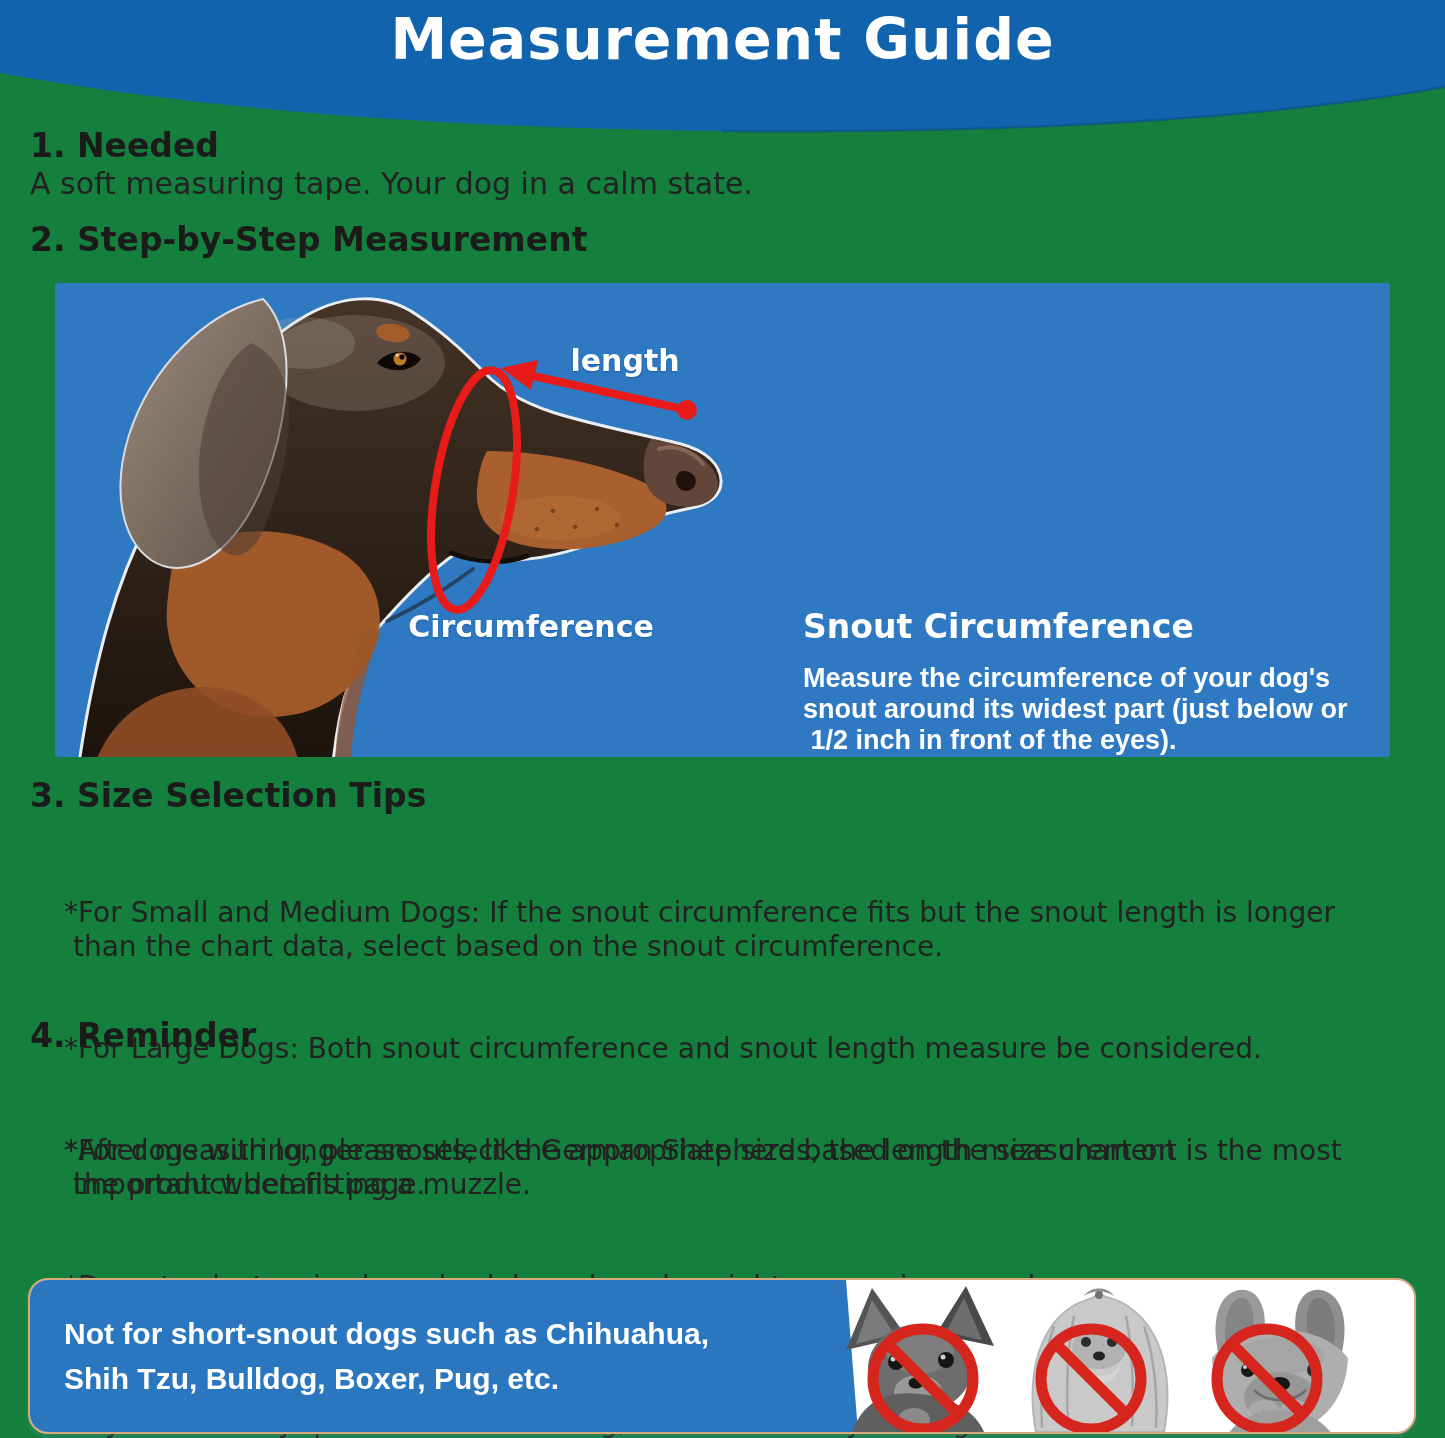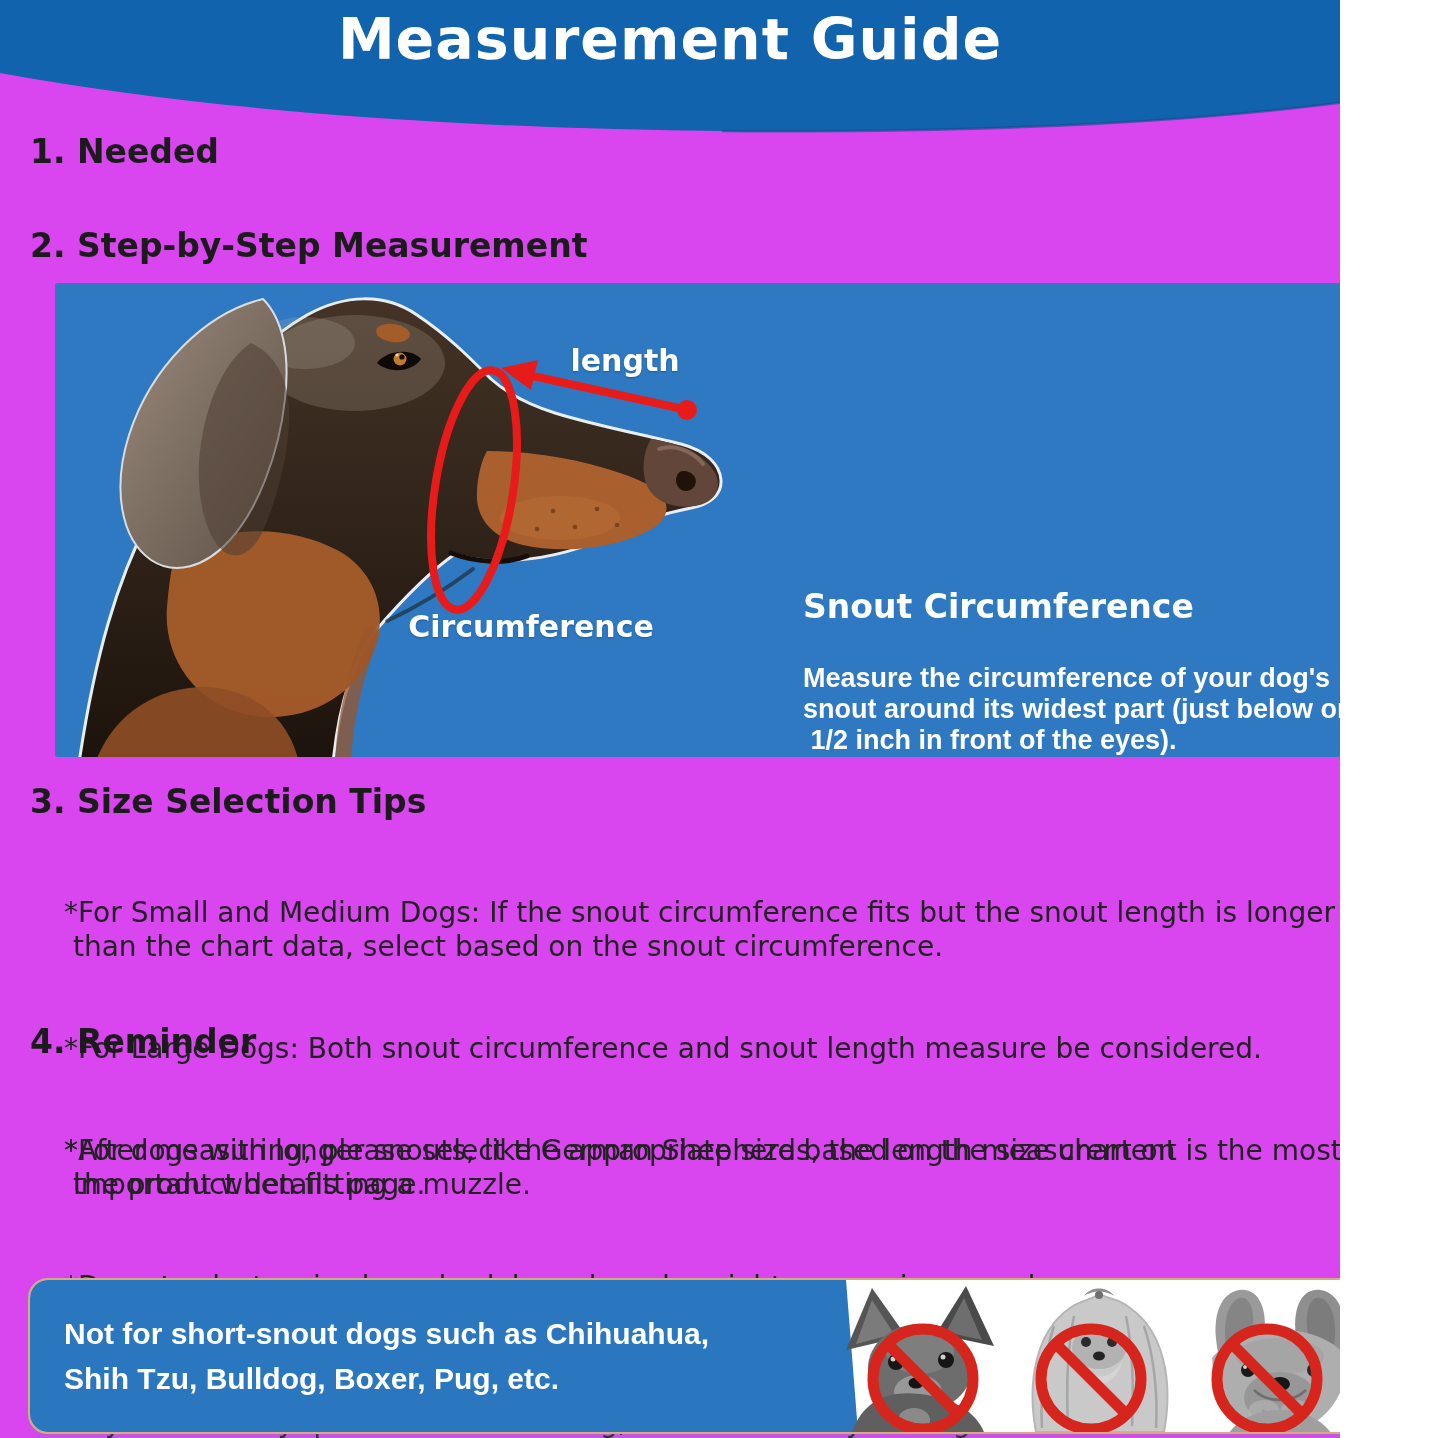--- a/index.html
+++ b/index.html
@@ -1,27 +1,27 @@
 <!DOCTYPE html>
 <html><head>
 <meta charset="utf-8">
 <style>
   html,body{margin:0;padding:0;background:#ffffff;}
-  .page{position:relative;width:1340px;height:1438px;background:#d946ef;overflow:hidden;
+  .page{position:relative;width:1445px;height:1438px;background:#15803d;overflow:hidden;
         font-family:"DejaVu Sans",sans-serif;color:#1e1e1e;}
 
   
   .header-svg{position:absolute;top:0;left:0;width:1445px;height:170px;}
   .header-title{position:absolute;top:6px;left:0;width:100%;text-align:center;
      font-size:57px;font-weight:bold;color:#ffffff;letter-spacing:1px;}
   .header-sub{position:absolute;top:76px;left:0;width:100%;text-align:center;
      font-size:31px;font-weight:bold;color:#ffffff;}
 
   
-  .sec-h{position:absolute;left:30px;font-size:33px;font-weight:bold;color:#1b1b1b;white-space:pre;margin-top:6px;}
+  .sec-h{position:absolute;left:30px;font-size:33px;font-weight:bold;color:#1b1b1b;white-space:pre;}
   .body-text{position:absolute;left:30px;font-size:30px;color:#222222;white-space:pre;}
   .bullets{position:absolute;left:24px;width:1402px;font-size:28px;line-height:34px;
      color:#222222;white-space:pre-wrap;margin-left:40px;}
   .bullets div{margin:0;}
 
   
   .panel{position:absolute;left:55px;top:283px;width:1335px;height:474px;
      background:#2e79c2;border-radius:3px;overflow:hidden;}
   .dog-svg{position:absolute;left:0;bottom:-6px;width:700px;height:480px;}
   .diagram-label{position:absolute;color:#ffffff;font-weight:bold;font-size:30px;
@@ -48,20 +48,21 @@
 
 <div class="page">
 
   <svg class="header-svg" viewBox="0 0 1445 170" preserveAspectRatio="none">
     <path d="M0 0 H1445 V87 C 1230 125 960 133 722 131 C 480 129 210 112 0 73 Z" fill="#1063ac"></path>
     <path d="M1445 87 C 1230 125 960 133 722 131" fill="none" stroke="#0c4f8d" stroke-width="2.5" opacity="0.6"></path>
   </svg>
   <div class="header-title">Measurement Guide</div>
 
   <div class="sec-h" style="top:126px;">1. Needed</div>
+  <div class="body-text" style="top:166px;">A soft measuring tape. Your dog in a calm state.</div>
 
   <div class="sec-h" style="top:220px;">2. Step-by-Step Measurement</div>
 
   <div class="panel">
 
     <svg class="dog-svg" viewBox="0 0 700 480">
       <defs>
         <linearGradient id="gHead" x1="0" y1="0" x2="0" y2="1">
           <stop offset="0" stop-color="#443326"></stop>
             <stop offset="1" stop-color="#1c130c"></stop>
@@ -131,21 +132,21 @@
       <g>
         <line x1="478" y1="93" x2="628" y2="126" stroke="#e81b1b" stroke-width="8" stroke-linecap="round"></line>
         <polygon points="446,85 476,107 483,77" fill="#e81b1b"></polygon>
         <circle cx="632" cy="127" r="10" fill="#e81b1b"></circle>
       </g>
     </svg>
 
     <div class="diagram-label" style="left:570px;top:60px;">length</div>
     <div class="diagram-label" style="left:476px;top:326px;">Circumference</div>
 
-    <div class="panel-h" style="top:304px;">Snout Circumference</div>
+    <div class="panel-h" style="top:324px;">Snout Circumference</div>
     <div class="panel-p" style="top:380px;">Measure the circumference of your dog's
 snout around its widest part (just below or
  1/2 inch in front of the eyes).</div>
 
   </div>
 
   <div class="sec-h" style="top:776px;text-align:right;">3. Size Selection Tips</div>
   <div class="bullets" style="top:828px;">
     <div>*For Small and Medium Dogs: If the snout circumference fits but the snout length is longer
  than the chart data, select based on the snout circumference.</div>

